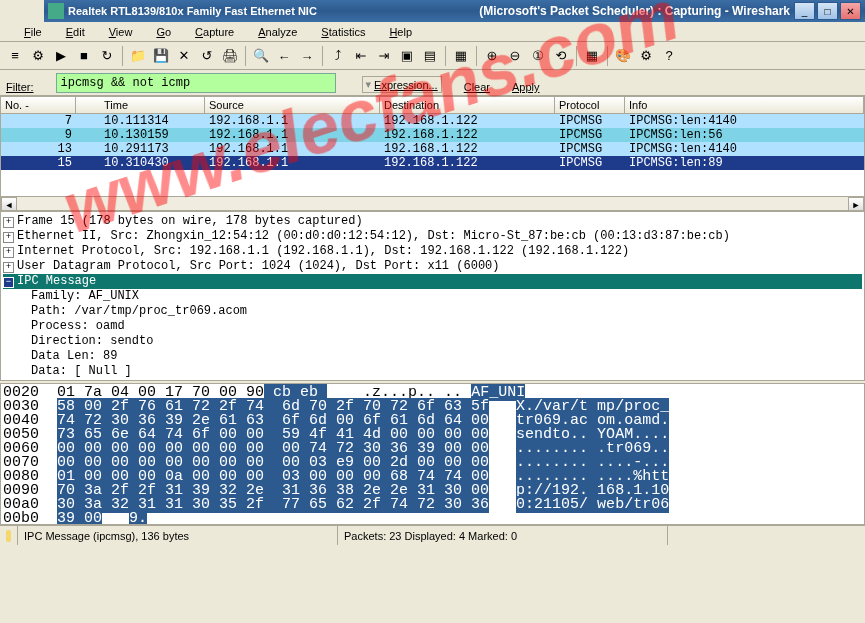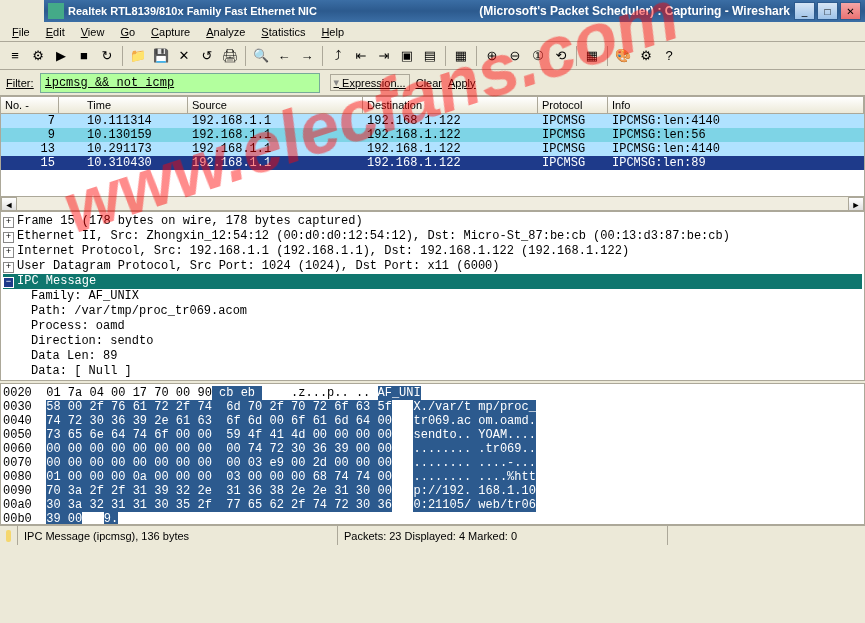--- a/index.html
+++ b/index.html
@@ -4,55 +4,55 @@
 <style>
 * { box-sizing: border-box; margin: 0; padding: 0; }
 body { font-family: Tahoma, sans-serif; font-size: 11px; background: #ece9d8; width: 865px; height: 623px; overflow: hidden; position: relative; }
 .titlebar { background: linear-gradient(to bottom, #3b6ea5 0%, #2c5a8e 50%, #3b6ea5 100%); color: white; height: 22px; display: flex; align-items: center; padding: 0 4px; margin-left: 44px; }
 .titlebar-icon { width: 16px; height: 16px; background: #4a8; margin-right: 4px; display:inline-block; }
 .titlebar-text { flex: 1; font-weight: bold; font-size: 11px; white-space: nowrap; overflow: hidden; }
 .titlebar-right { font-weight: bold; font-size: 12px; margin-right: 4px; }
 .win-btns { display: flex; gap: 2px; }
 .win-btn { width: 21px; height: 18px; background: linear-gradient(to bottom,#d6e5f5,#9ec2e8); border: 1px solid #2c5a8e; display: flex; align-items: center; justify-content: center; font-size: 10px; color: #000; }
 .win-btn.close { background: linear-gradient(to bottom,#f5a6a6,#e87272); }
-.menubar { background: #ece9d8; height: 20px; display: flex; align-items: center; padding: 0 4px; border-bottom: 1px solid #aca899; }
+.menubar { background: #ece9d8; height: 20px; display: flex; align-items: center; padding: 0 16px; border-bottom: 1px solid #aca899; gap: 8px; }
 .menu-item { padding: 2px 8px; cursor: default; }
 .menu-item u { text-decoration: underline; }
 .toolbar { background: #ece9d8; height: 28px; display: flex; align-items: center; padding: 2px 4px; border-bottom: 1px solid #aca899; gap: 1px; }
 .tb-btn { width: 22px; height: 22px; border: 1px solid transparent; display: flex; align-items: center; justify-content: center; font-size: 13px; }
 .tb-sep { width: 1px; height: 20px; background: #aca899; margin: 0 3px; }
-.filterbar { background: #ece9d8; height: 26px; display: flex; align-items: center; padding: 2px 6px; gap: 6px; border-bottom: 1px solid #aca899; text-decoration: underline; }
+.filterbar { background: #ece9d8; height: 26px; display: flex; align-items: flex-end; padding: 2px 6px; gap: 22px; border-bottom: 1px solid #aca899; }
 .filter-label { text-decoration: underline; }
 .filter-input { flex: 0 0 280px; height: 20px; background: #b3ff9e; border: 1px solid #7a9; padding: 0 4px; font-family: "Courier New", monospace; font-size: 12px; }
 .filter-btn { border: 1px solid #aca899; background: #ece9d8; padding: 1px 3px; margin-left: 4px; display:flex; align-items:center; }
 .filter-link { text-decoration: underline; cursor: pointer; }
 .panel { border: 1px solid #aca899; background: white; }
 .packet-list { height: 115px; overflow: hidden; }
 .plist-header { display: flex; background: linear-gradient(to bottom,#fff,#ece9d8); border-bottom: 1px solid #aca899; height: 17px; }
 .plist-header-cell { border-right: 1px solid #aca899; padding: 1px 4px; font-size: 11px; display: flex; align-items: center; }
-.col-no { width: 58px; }
+.col-no { width: 75px; }
 .col-time { width: 105px; margin-left: 24px; }
 .col-src { width: 175px; }
 .col-dst { width: 175px; }
 .col-proto { width: 70px; }
 .col-info { flex: 1; }
 .plist-body { font-family: "Courier New", monospace; font-size: 12px; }
 .plist-row { display: flex; height: 14px; }
 .plist-row.lightblue { background: #b0e2ff; }
 .plist-row.cyan { background: #7ed4e6; }
 .plist-row.selected { background: #1e3a8a; color: white; }
 .plist-cell { padding: 0 4px; overflow: hidden; white-space: nowrap; }
 .scrollbar-h { height: 16px; background: #ece9d8; border-top: 1px solid #aca899; display:flex; }
 .sb-arrow { width:16px; height:15px; background:linear-gradient(to bottom,#fff,#ddd); border:1px solid #aca899; display:flex;align-items:center;justify-content:center;font-size:9px;}
 .sb-track { flex:1; background:#f0ede0;}
 .details-panel { height: 170px; overflow-y: auto; font-family: "Courier New", monospace; font-size: 12px; padding: 2px; line-height: 15px; border: 1px solid #aca899; background:white; margin-top:0;}
 .tree-line { white-space: nowrap; }
 .tree-exp { display: inline-block; width: 11px; height: 11px; border: 1px solid #888; text-align: center; line-height: 9px; font-size: 9px; margin-right: 3px; background: white; }
 .tree-line.selected { background: #0f766e; color: white; }
-.hex-panel { height: 142px; overflow-y: auto; background: white; border: 1px solid #aca899; font-family: "Courier New", monospace; font-size: 12px; line-height: 14px; padding: 2px; margin-top:2px;}
+.hex-panel { height: 142px; overflow-y: auto; background: white; border: 1px solid #aca899; font-family: "Courier New", monospace; font-size: 15px; line-height: 14px; padding: 2px; margin-top:2px;}
 .hex-line { white-space: pre; }
 .hex-sel { background: #2c5a8e; color: white; }
 .statusbar { height: 20px; background: #ece9d8; border-top: 1px solid #aca899; display: flex; align-items: center; }
 .status-cell { border-right: 1px solid #aca899; padding: 2px 6px; height: 100%; display: flex; align-items: center; }
 .watermark { position: absolute; top: 70px; left: 50px; font-size: 72px; color: rgba(255,0,0,0.45); font-style: italic; font-weight: bold; transform: rotate(-18deg); pointer-events: none; font-family: Arial,sans-serif; z-index: 100; }
 </style>
 </head>
 <body>
 
 <div class="titlebar">

